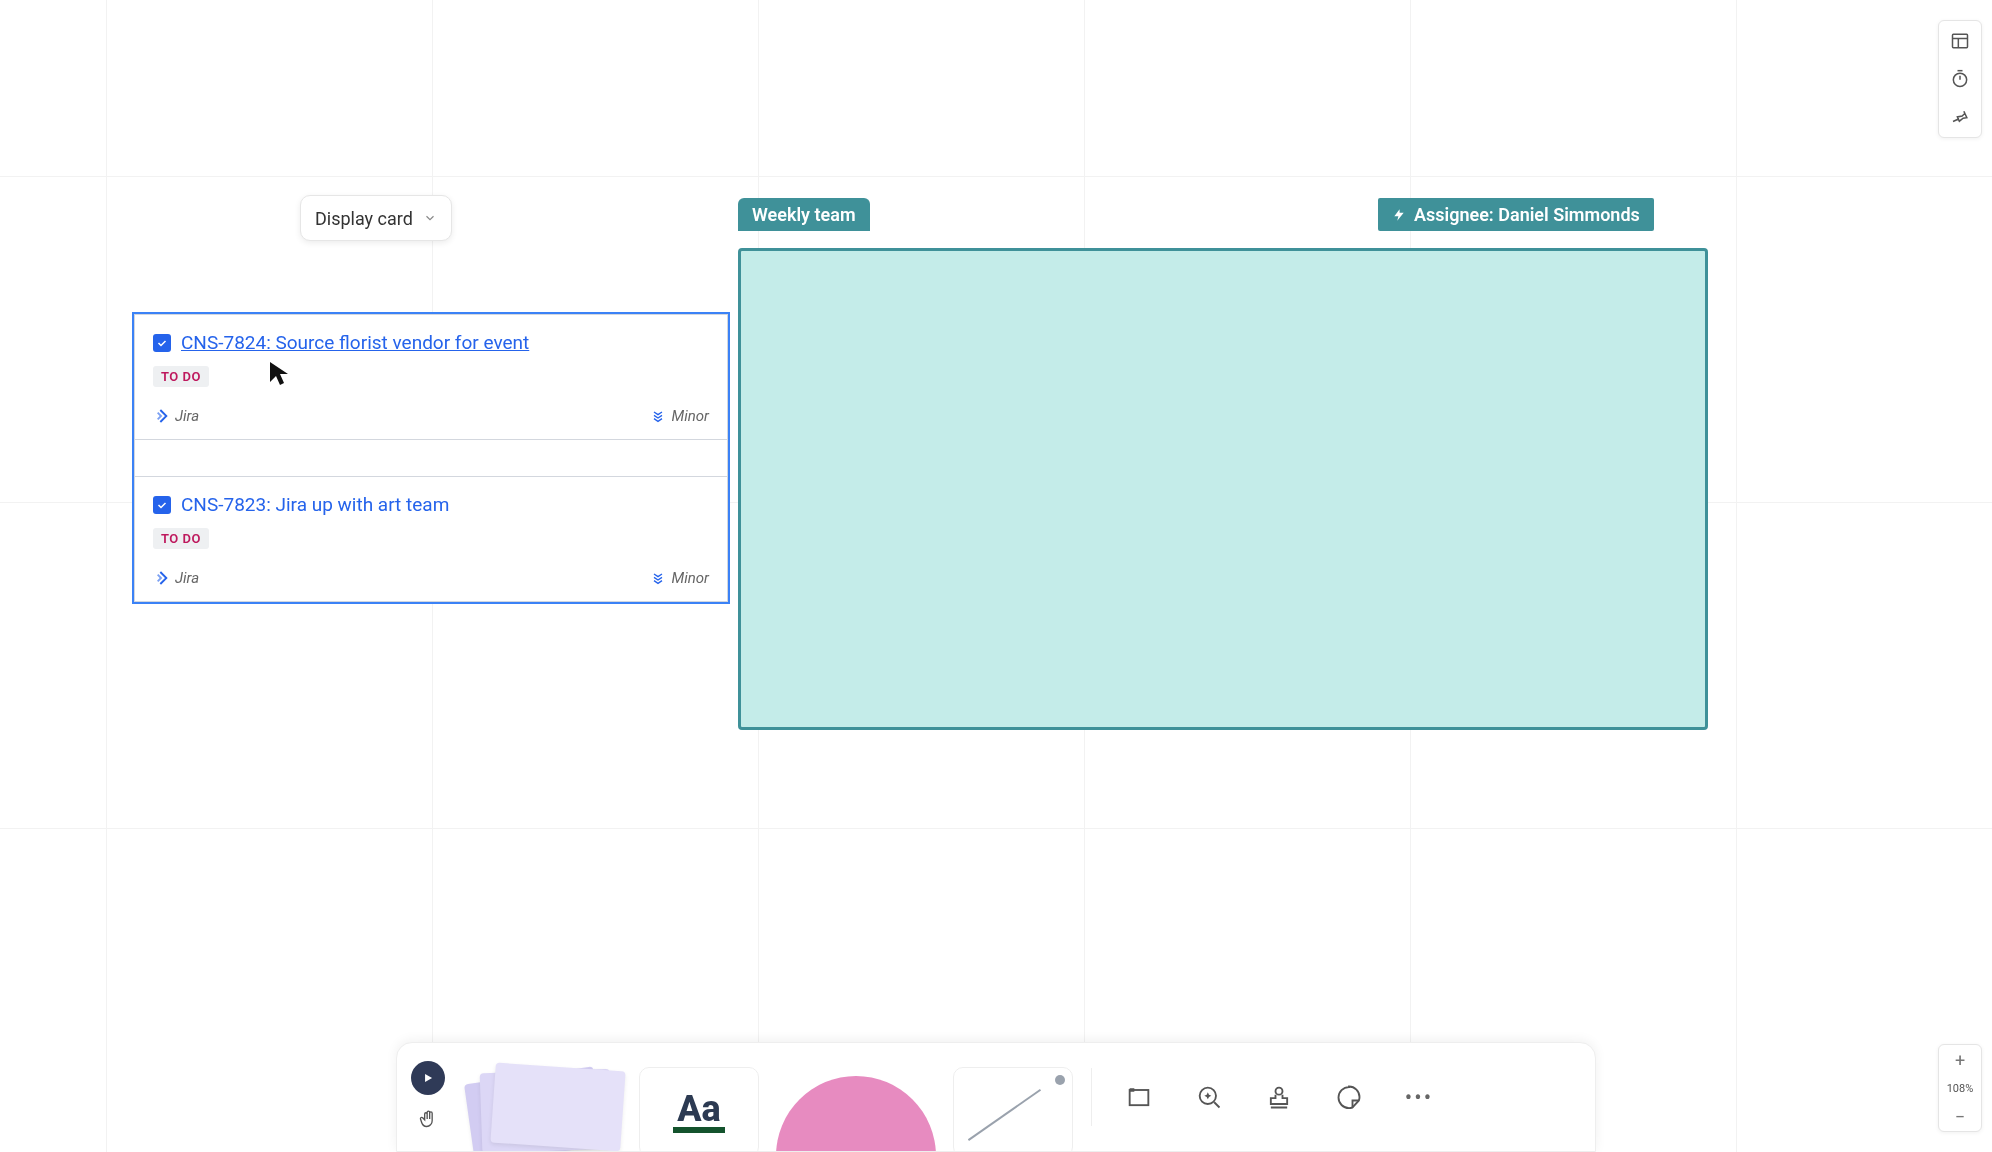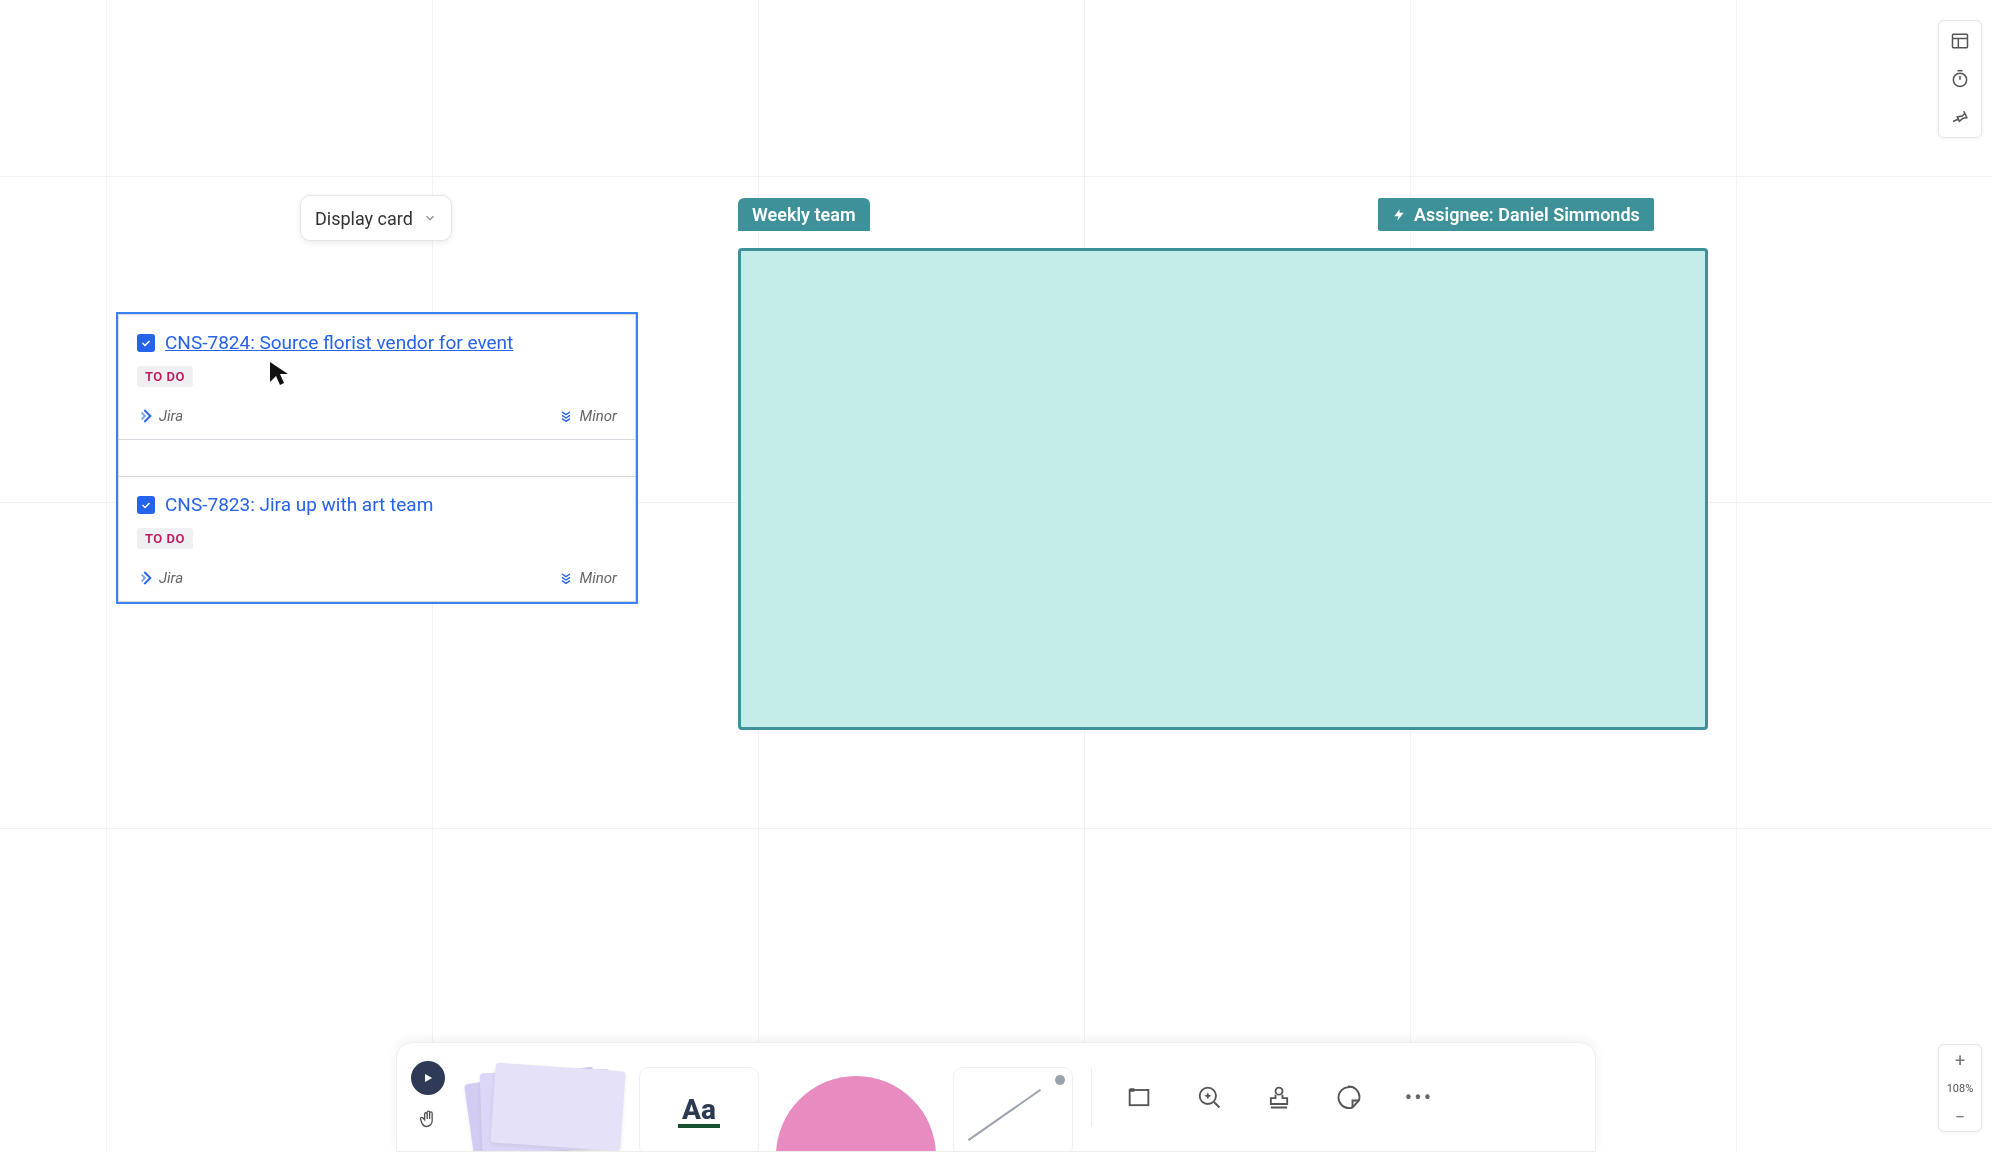--- a/index.html
+++ b/index.html
@@ -13,21 +13,21 @@
   
   .zoom-controls { position: absolute; bottom: 20px; right: 10px; width: 44px; background: #fff; border: 1px solid #e5e5e5; border-radius: 6px; box-shadow: 0 1px 4px rgba(0,0,0,0.06); display: flex; flex-direction: column; align-items: center; font-size: 12px; color: #555; }
   .zoom-controls .zbtn { width: 100%; height: 30px; display: flex; align-items: center; justify-content: center; cursor: pointer; font-size: 18px; color: #777; }
   .zoom-controls .zlevel { width: 100%; height: 26px; display: flex; align-items: center; justify-content: center; font-size: 11px; }
   
   
   .dropdown-pill { position: absolute; left: 300px; top: 195px; height: 46px; background: #fff; border: 1px solid #e6e6e6; border-radius: 10px; box-shadow: 0 2px 6px rgba(0,0,0,0.08); display: flex; align-items: center; padding: 10px 14px; gap: 10px; font-size: 18px; color: #333; cursor: pointer; }
   .dropdown-pill .chev { color: #888; }
   
   
-  .cards-selection { position: absolute; left: 116px; top: 312px; width: 522px; border: 2px solid #3b82f6; background: transparent; }
+  .cards-selection { position: absolute; left: 132px; top: 312px; width: 598px; border: 2px solid #3b82f6; background: transparent; }
   .jira-card { background: #fff; border: 1px solid #d3d7de; padding: 16px 18px 14px 18px; position: relative; cursor: pointer; }
   .jira-card + .spacer { height: 36px; background: #fff; border-left: 1px solid #d3d7de; border-right: 1px solid #d3d7de; }
   .jira-card .title-row { display: flex; align-items: center; gap: 10px; }
   .jira-card .chk { width: 18px; height: 18px; border-radius: 3px; background: #2563eb; display: flex; align-items: center; justify-content: center; flex-shrink: 0; }
   .jira-card .chk svg { stroke: #fff; }
   .jira-card .title { color: #2563eb; font-size: 19px; }
   .jira-card .title.hover { text-decoration: underline; }
   .jira-card .status { display: inline-block; background: #eef0f2; color: #be185d; font-size: 13px; font-weight: 600; letter-spacing: 0.5px; padding: 3px 8px; border-radius: 3px; margin-top: 12px; }
   .jira-card .meta-row { display: flex; justify-content: space-between; align-items: center; margin-top: 20px; font-size: 15px; color: #666; }
   .jira-card .meta-left, .jira-card .meta-right { display: flex; align-items: center; gap: 6px; font-style: italic; }
@@ -46,21 +46,21 @@
   .bottom-toolbar { position: absolute; bottom: 0; left: 50%; transform: translateX(-50%); width: 1200px; height: 110px; background: #fff; border: 1px solid #eee; border-radius: 16px 16px 0 0; box-shadow: 0 -2px 12px rgba(0,0,0,0.06); display: flex; align-items: center; padding: 0 14px; gap: 12px; overflow: hidden; }
   .bottom-toolbar .seg { display: flex; flex-direction: column; align-items: center; justify-content: center; gap: 10px; }
   .bottom-toolbar .play-btn { width: 34px; height: 34px; border-radius: 50%; background: #2f3a57; display: flex; align-items: center; justify-content: center; cursor: pointer; }
   .bottom-toolbar .hand-btn { width: 28px; height: 28px; display: flex; align-items: center; justify-content: center; cursor: pointer; color: #555; }
   .bottom-toolbar .sticky-stack { position: relative; width: 170px; height: 90px; margin-top: 30px; cursor: pointer; }
   .bottom-toolbar .sticky { position: absolute; width: 130px; height: 80px; border-radius: 4px; background: #d9d5f5; box-shadow: 0 2px 4px rgba(0,0,0,0.08); }
   .bottom-toolbar .sticky.s1 { left: 12px; top: 8px; transform: rotate(-8deg); background: #d2ccf2; }
   .bottom-toolbar .sticky.s2 { left: 24px; top: 4px; transform: rotate(-2deg); background: #dcd7f6; }
   .bottom-toolbar .sticky.s3 { left: 36px; top: 0; transform: rotate(4deg); background: #e5e1f9; }
   .bottom-toolbar .tool-box { width: 120px; height: 90px; border: 1px solid #eee; border-radius: 10px; display: flex; align-items: center; justify-content: center; margin-top: 30px; cursor: pointer; background: #fff; }
-  .bottom-toolbar .text-tool { font-size: 28px; font-weight: 800; color: #2c3a52; border-bottom: 4px solid #14532d; padding: 0 4px; line-height: 1; }
+  .bottom-toolbar .text-tool { font-size: 36px; font-weight: 800; color: #2c3a52; border-bottom: 6px solid #14532d; padding: 0 4px; line-height: 1; }
   .bottom-toolbar .shape-circle { width: 160px; height: 160px; border-radius: 50%; background: #e78bc0; position: relative; top: 44px; }
   .bottom-toolbar .shape-wrap { width: 170px; height: 90px; display: flex; align-items: center; justify-content: center; overflow: hidden; margin-top: 30px; cursor: pointer; }
   .bottom-toolbar .line-tool { width: 96px; height: 70px; position: relative; }
   .bottom-toolbar .line-tool .ln { position: absolute; left: 4px; bottom: 6px; width: 88px; height: 2px; background: #9aa2ad; transform-origin: left bottom; transform: rotate(-35deg); }
   .bottom-toolbar .line-tool .dot { position: absolute; right: -4px; top: -2px; width: 10px; height: 10px; border-radius: 50%; background: #9aa2ad; }
   .bottom-toolbar .divider { width: 1px; height: 58px; background: #eee; margin: 0 6px; }
   .bottom-toolbar .icon-btn { width: 58px; height: 58px; display: flex; align-items: center; justify-content: center; cursor: pointer; color: #555; border-radius: 8px; }
   .bottom-toolbar .dots { font-size: 22px; letter-spacing: 2px; color: #666; }
   
   svg { display: block; }

